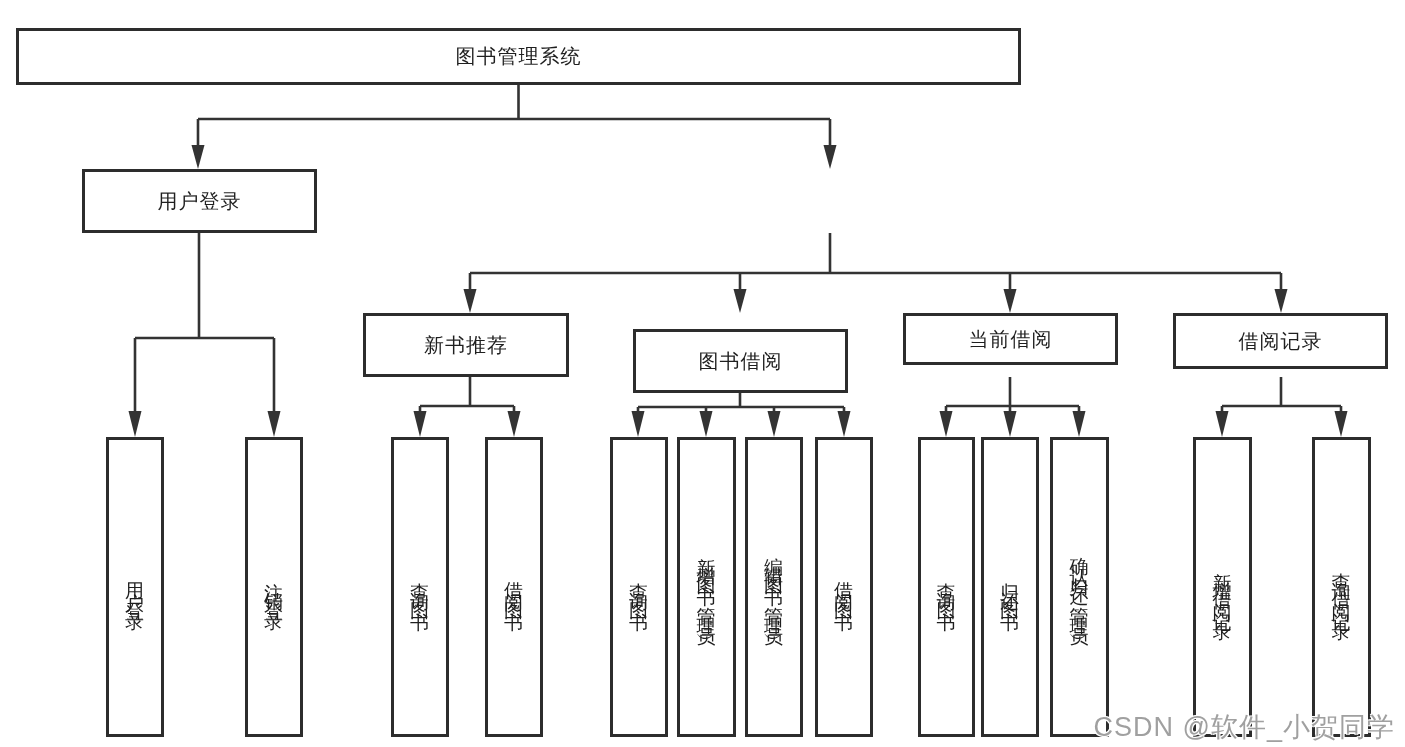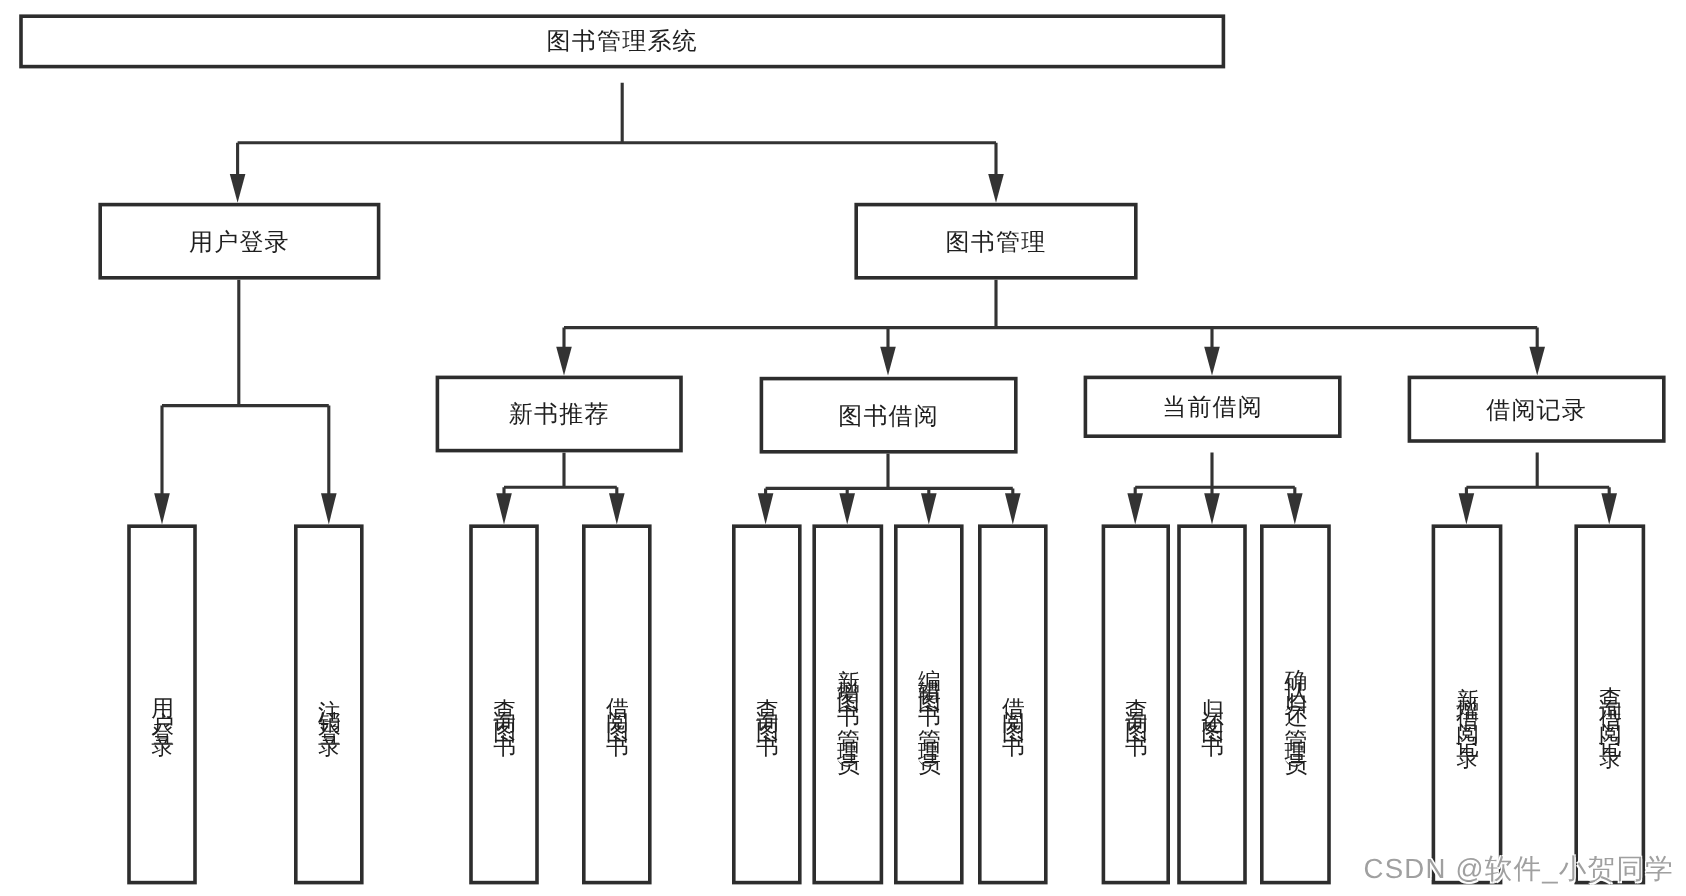--- a/index.html
+++ b/index.html
@@ -25,21 +25,21 @@
   .vtext{
     writing-mode:vertical-rl;
     text-orientation:mixed;
     font-size:19px;color:#1f1f1f;
     letter-spacing:10px;line-height:1;
     white-space:nowrap;
   }
   .watermark{
     position:absolute;
     right:10px;top:709px;
-    font-size:23px;letter-spacing:1px;
+    font-size:27px;letter-spacing:1px;
     color:#a0a0a0;
     text-shadow:1px 1px 0 #fff,-1px -1px 0 #fff,1px -1px 0 #fff,-1px 1px 0 #fff;
     z-index:5;
     white-space:nowrap;
   }
 </style>
 </head>
 <body>
 
 <div class="stage">
@@ -84,35 +84,32 @@
 
       <polygon points="939.5,411 952.5,411 946,437"></polygon>
       <polygon points="1003.5,411 1016.5,411 1010,437"></polygon>
       <polygon points="1072.5,411 1085.5,411 1079,437"></polygon>
 
       <polygon points="1215.5,411 1228.5,411 1222,437"></polygon>
       <polygon points="1334.5,411 1347.5,411 1341,437"></polygon>
     </g>
   </svg>
 
-  <div class="hbox" style="left:16px;top:12px;width:1005px;height:45px">
+  <div class="hbox" style="left:16px;top:28px;width:1005px;height:57px">
     <span>图书管理系统</span>
   </div>
 
   <div class="hbox" style="left:82px;top:169px;width:235px;height:64px">
     <span>用户登录</span>
   </div>
-  <div class="hbox" style="left:712px;top:169px;width:236px;height:64px">
-    <span>图书管理</span>
-  </div>
 
   <div class="hbox" style="left:363px;top:313px;width:206px;height:64px">
     <span>新书推荐</span>
   </div>
-  <div class="hbox" style="left:633px;top:314px;width:215px;height:64px">
+  <div class="hbox" style="left:633px;top:329px;width:215px;height:64px">
     <span>图书借阅</span>
   </div>
   <div class="hbox" style="left:903px;top:313px;width:215px;height:52px">
     <span>当前借阅</span>
   </div>
   <div class="hbox" style="left:1173px;top:313px;width:215px;height:56px">
     <span>借阅记录</span>
   </div>
 
   <div class="vbox" style="left:106px;top:437px;width:58px;height:300px">

